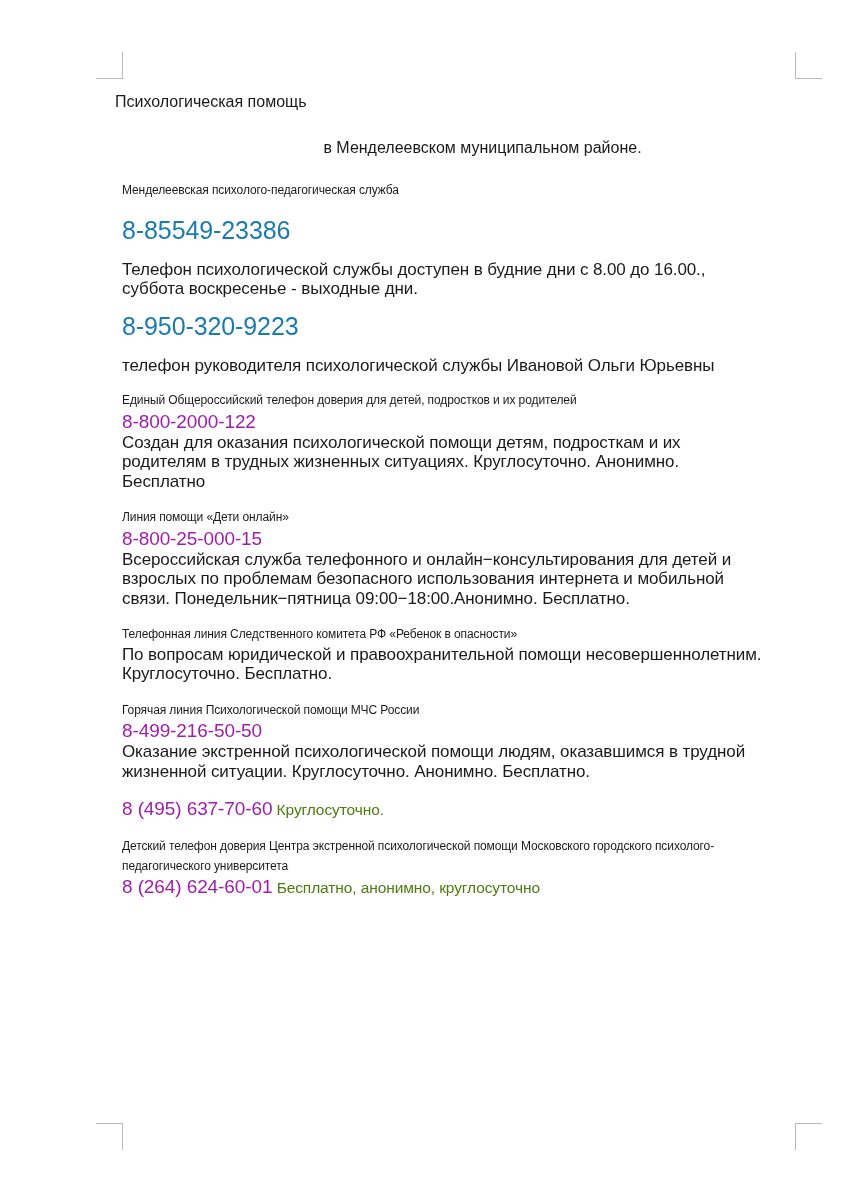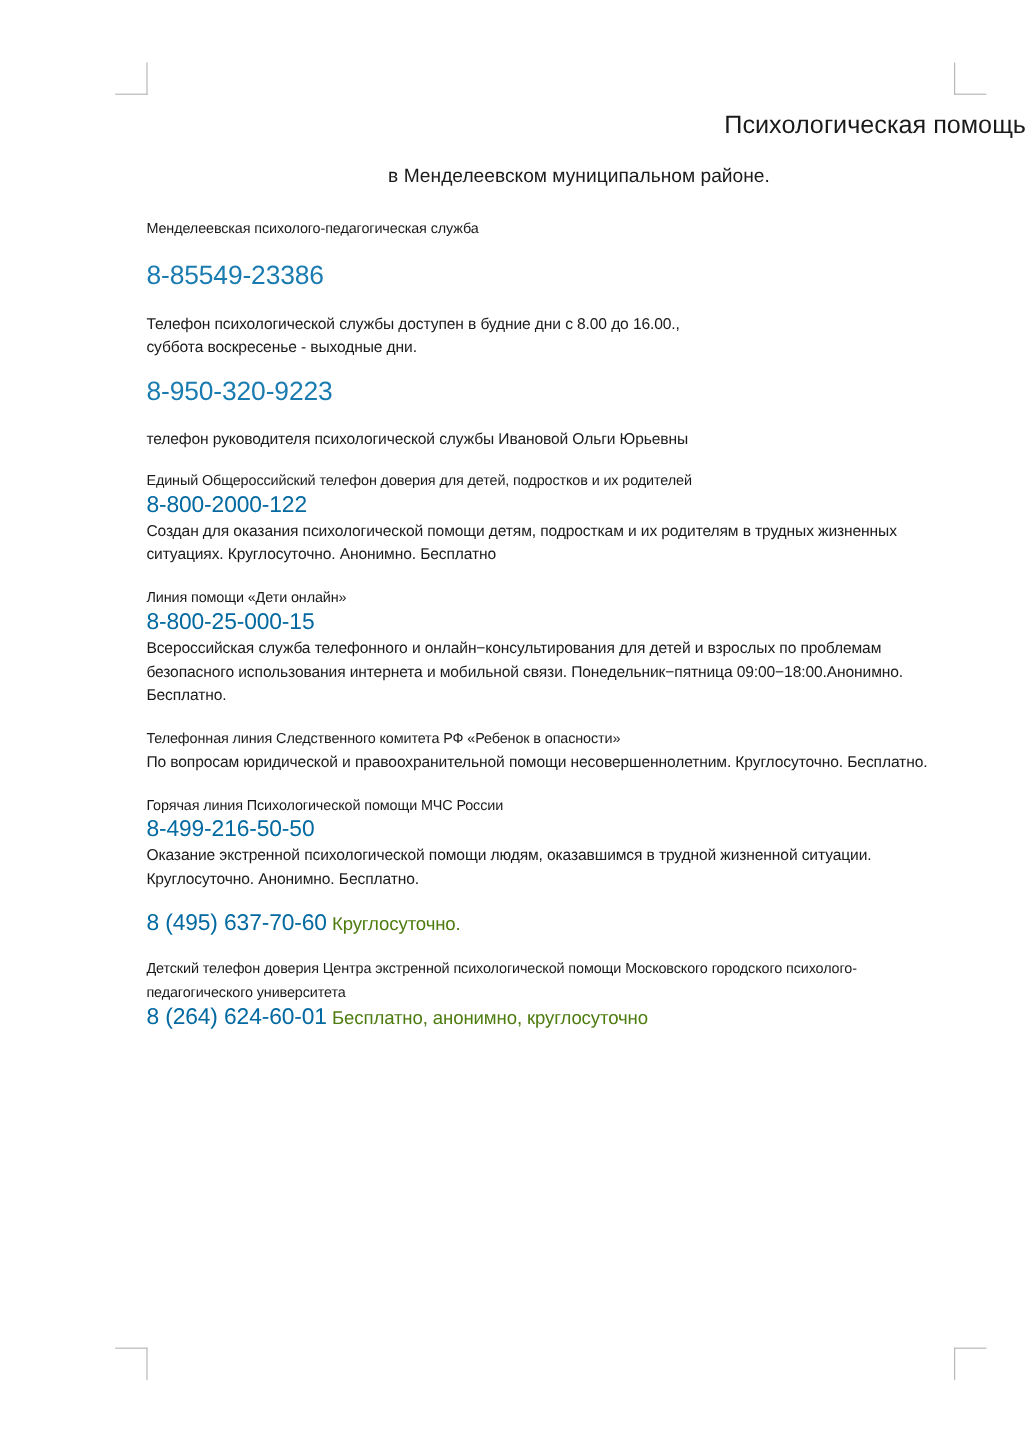--- a/index.html
+++ b/index.html
@@ -4,28 +4,28 @@
 <style>
   html, body { margin: 0; padding: 0; background: #ffffff; }
   body { width: 855px; height: 1200px; position: relative; overflow: hidden;
          font-family: "Liberation Sans", "DejaVu Sans", sans-serif; color: #1a1a1a; }
   .crop { position: absolute; width: 26px; height: 26px; border-color: #b8b8b8; border-style: solid; border-width: 0; }
   .crop.tl { left: 96px; top: 52px; border-right-width: 1px; border-bottom-width: 1px; }
   .crop.tr { left: 795px; top: 52px; border-left-width: 1px; border-bottom-width: 1px; }
   .crop.bl { left: 96px; top: 1123px; border-right-width: 1px; border-top-width: 1px; }
   .crop.br { left: 795px; top: 1123px; border-left-width: 1px; border-top-width: 1px; }
 
-  .title1 { position: absolute; left: 0; width: 855px; top: 93px; text-align: right; font-size: 21px; padding-left: 115px; box-sizing: border-box; }
+  .title1 { position: absolute; left: 0; width: 855px; top: 93px; text-align: left; font-size: 16px; padding-left: 115px; box-sizing: border-box; }
   .title2 { position: absolute; left: 0; width: 855px; top: 139px; text-align: center; font-size: 16px; padding-left: 110px; box-sizing: border-box; }
 
   .content { position: absolute; left: 122px; top: 181px; width: 690px; font-size: 15.5px; line-height: 19.5px; letter-spacing: -0.1px; }
-  .phone { color: #0369a1; font-size: 19px; line-height: 22px; }
-  .phone-big { color: #1a7bb0; font-size: 22px; line-height: 24px; }
+  .phone { color: #a21caf; font-size: 19px; line-height: 22px; }
+  .phone-big { color: #1a7bb0; font-size: 25px; line-height: 24px; }
   .org { font-size: 12px; }
-  .desc { font-size: 13px; }
+  .desc { font-size: 17px; }
   .inline-note { font-size: 15.5px; color: #4d7c0f; }
   .block { margin-bottom: 17px; }
 </style>
 </head>
 <body>
 
 <div class="crop tl"></div>
 <div class="crop tr"></div>
 <div class="crop bl"></div>
 <div class="crop br"></div>

